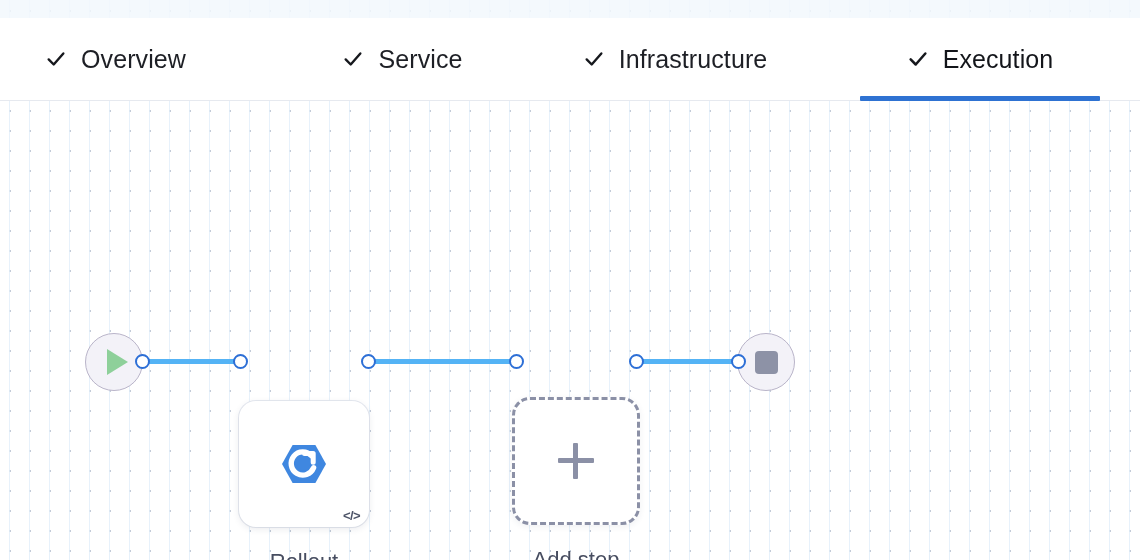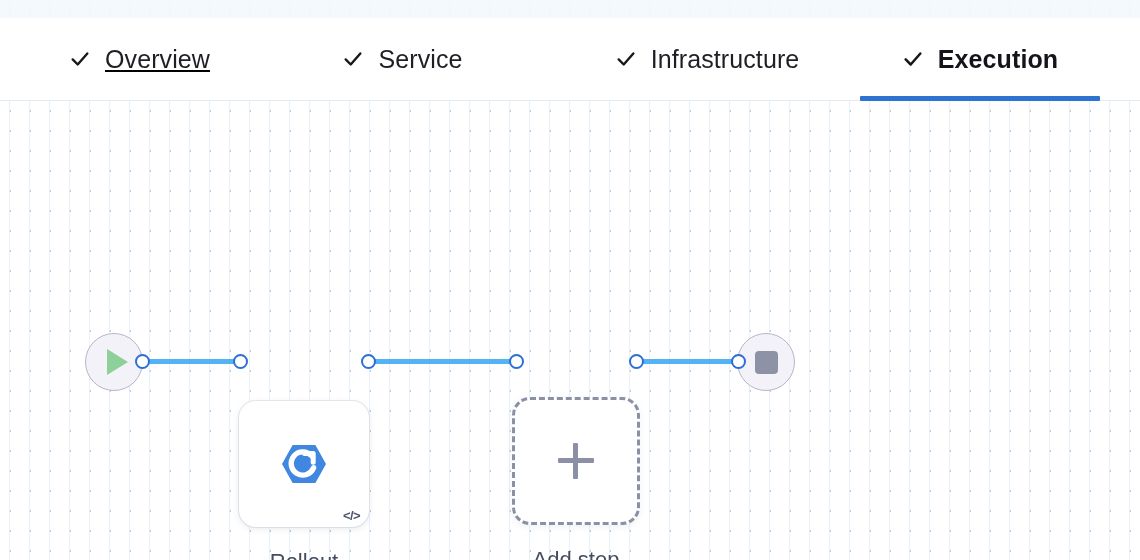--- a/index.html
+++ b/index.html
@@ -82,41 +82,41 @@
 
   .tab .tab-label {
     font-size: 25px;
     line-height: 1;
     color: #1d1f25;
     letter-spacing: 0.1px;
     white-space: nowrap;
   }
 
   .tab.active .tab-label {
-    font-weight: bold;
+    font-weight: normal;
     color: #13151a;
     text-align: center;
   }
 
   .tab .underline {
     position: absolute;
     left: 0;
     right: 0;
     bottom: -1px;
     height: 5px;
     background: #2e72d2;
     border-radius: 1px;
     display: none;
   }
   .tab.active .underline { display: block; }
 
   
-  #tab-0 { left: 32px;  width: 215px; text-decoration: underline; }
+  #tab-0 { left: 8px;  width: 215px; }
   #tab-1 { left: 310px; width: 185px; align-items: center; }
-  #tab-2 { left: 572px; width: 270px; }
+  #tab-2 { left: 540px; width: 270px; }
   #tab-3 { left: 860px; width: 240px; }
 
   
   .flow {
     position: absolute;
     left: 0;
     top: 101px;
     width: 1140px;
     height: 459px;
   }

